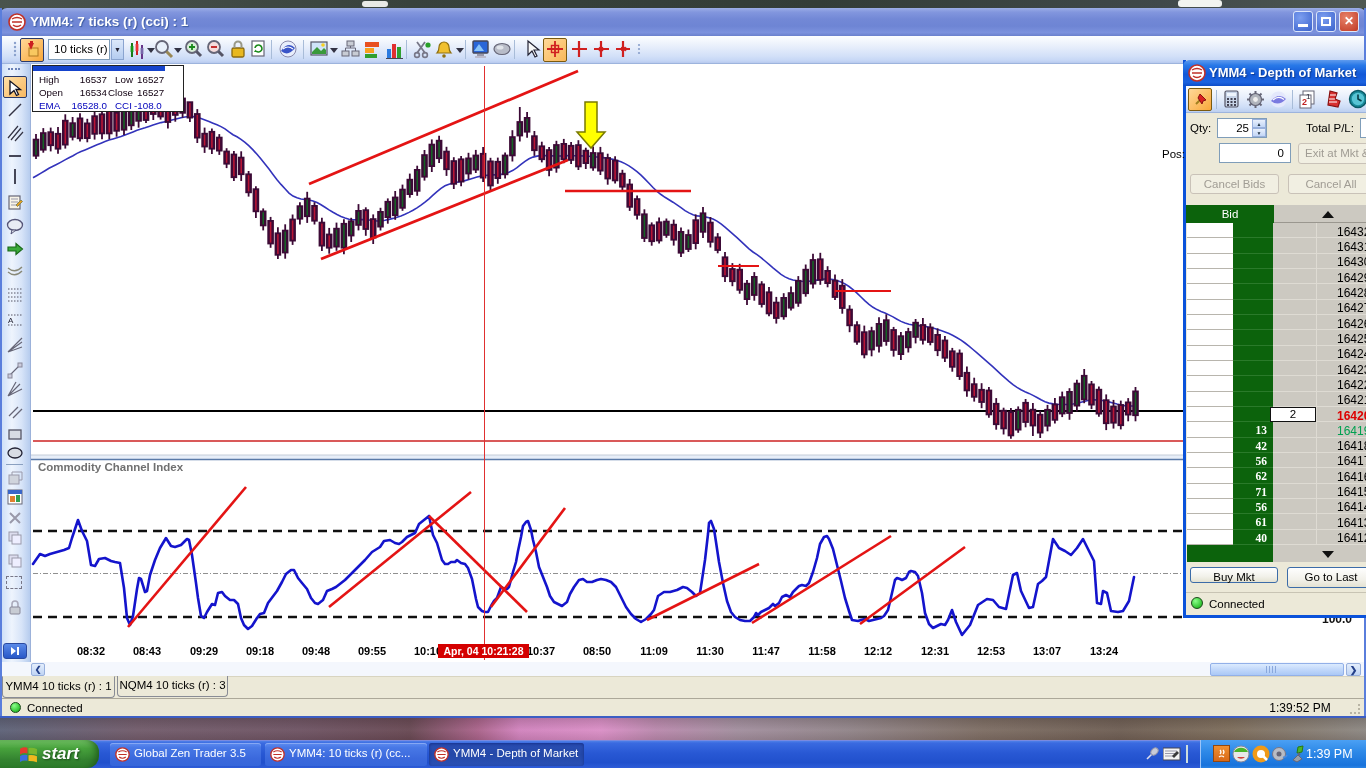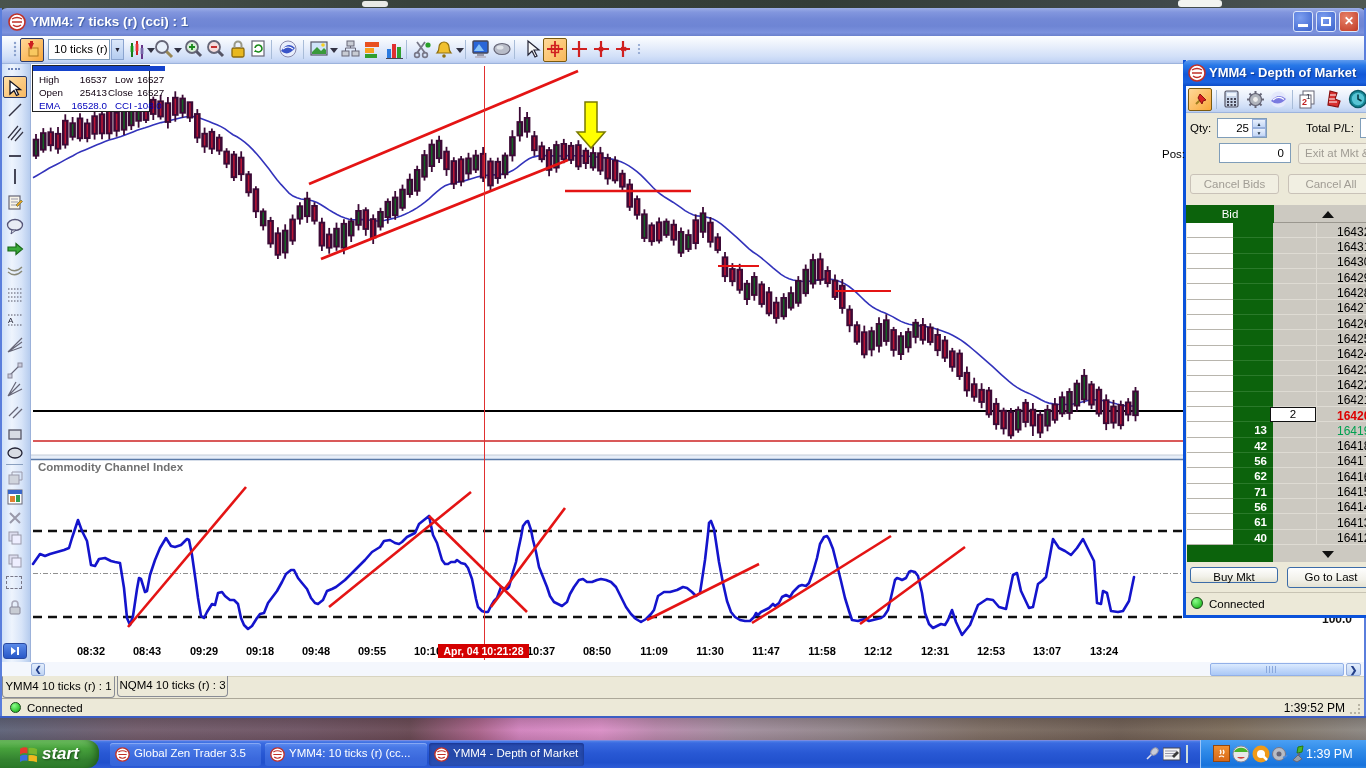--- a/index.html
+++ b/index.html
@@ -60,29 +60,29 @@
  background:linear-gradient(180deg,#fdfeff 0%,#e7eefb 45%,#cfdef7 80%,#bccfef 100%); border-bottom:1px solid #9db4dd; }
 .xplabel { position:absolute; font-size:11.5px; color:#000; }
 .xpbox { position:absolute; background:#fff; border:1px solid #7f9db9; font-size:11.5px; }
 .xpbtn-dis { position:absolute; background:#f1efe2; border:1px solid #c9c2b8; border-radius:3px;
  color:#a09c94; font-size:11.5px; text-align:center; }
 .xpbtn { position:absolute; background:linear-gradient(180deg,#fefefe,#f2f1ea 60%,#e4e2d2); border:1px solid #3c6ca8; border-radius:3px;
  color:#000; font-size:11.5px; text-align:center; padding-top:3px; }
 .lc1 { position:absolute; background:#fff; border-bottom:1px solid #b8b5ad; }
 .lc2 { position:absolute; background:#0c630c; border-bottom:1px solid #2a7a2a; }
 .lc3 { position:absolute; background:#ccc9c1; border-bottom:1px solid #dedbd3; }
-.bidnum { position:absolute; color:#fff; font-weight:bold; font-size:11.5px; text-align:right; }
+.bidnum { position:absolute; color:#fff; font-weight:bold; font-size:11.5px; text-align:right;font-family:Liberation Serif, serif; }
 .price { position:absolute; color:#000; font-size:11.5px; text-align:left; }
 
 #chartsvg { left:31px; top:64px; width:1152px; height:598px; }
 
 #xhair { left:484px; top:66px; width:1px; height:594px; background:#e03030; }
 #tstamp { left:438px; top:644px; width:91px; height:14px; background:#d40000; color:#fff; font-size:10.5px; font-weight:bold; text-align:center; padding-top:1px; }
 
-#infobox { left:32px; top:65px; width:118px; height:47px; background:#fff; border:1px solid #222; }
+#infobox { left:32px; top:65px; width:152px; height:47px; background:#fff; border:1px solid #222; }
 #infobox .hd { position:absolute; left:0; top:0; width:132px; height:5px; background:#1543cc; }
 #infobox .r { position:absolute; width:132px; font-size:9.8px; color:#101; }
 #infobox .r.b { color:#0000bb; }
 .timelbl { position:absolute; top:645px; width:44px; text-align:center; font-size:11px; font-weight:bold; color:#000; }
 </style></head>
 <body>
 <div class="abs" id="topstrip"></div>
 <div class="abs" style="left:362px;top:1px;width:26px;height:6px;background:#e8eae6;border-radius:3px"></div>
 <div class="abs" style="left:1178px;top:0px;width:44px;height:7px;background:#f2f4f0;border-radius:3px"></div>
 <div class="abs" id="desk"></div>
@@ -819,21 +819,21 @@
 <div class="abs" id="infobox">
   <div class="hd"></div>
   <div class="r" style="top:8px">
       <span style="position:absolute;left:6px">High</span>
       <span style="position:absolute;left:38px;width:36px;text-align:right">16537</span>
       <span style="position:absolute;left:82px">Low</span>
       <span style="position:absolute;left:104px;width:24px;text-align:right">16527</span>
     </div>
   <div class="r" style="top:21px">
       <span style="position:absolute;left:6px">Open</span>
-      <span style="position:absolute;left:38px;width:36px;text-align:right">25413</span>
+      <span style="position:absolute;left:38px;width:36px;text-align:right">16534</span>
       <span style="position:absolute;left:75px">Close</span>
       <span style="position:absolute;left:104px;width:24px;text-align:right">16527</span>
     </div>
   <div class="r b" style="top:34px">
       <span style="position:absolute;left:6px">EMA</span>
       <span style="position:absolute;left:28px;width:46px;text-align:right">16528.0</span>
       <span style="position:absolute;left:82px">CCI</span>
       <span style="position:absolute;left:101px;width:27px;text-align:right">-108.0</span>
     </div>
 </div>
@@ -864,21 +864,21 @@
 <div style="position:absolute;left:1269px;top:666px;width:1px;height:7px;background:#8aa8dc"></div>
 <div style="position:absolute;left:1272px;top:666px;width:1px;height:7px;background:#8aa8dc"></div>
 <div style="position:absolute;left:1275px;top:666px;width:1px;height:7px;background:#8aa8dc"></div>
 <div style="position:absolute;left:1346px;top:663px;width:15px;height:13px;background:linear-gradient(180deg,#e4eefc,#c0d4f4);border:1px solid #98b0dc;border-radius:2px;font-size:9px;text-align:center;line-height:12px;color:#24408a;font-weight:bold">❯</div>
 <div class="abs" id="tabbar"></div>
 <div class="tab" style="left:2px;width:113px;border-top:1px solid #ece9d8;height:22px;font-weight:normal">YMM4 10 ticks (r) : 1</div>
 <div class="tab" style="left:117px;width:111px">NQM4 10 ticks (r) : 3</div>
 <div class="abs" id="sbar"></div>
 <div class="led" style="left:10px;top:702px"></div>
 <span class="xplabel" style="left:27px;top:702px">Connected</span>
-<span class="xplabel" style="left:1255px;top:701px;width:90px;text-align:right;font-size:12px">1:39:52 PM</span>
+<span class="xplabel" style="left:1255px;top:701px;width:90px;text-align:center;font-size:12px">1:39:52 PM</span>
 <svg class="abs" style="left:1350px;top:704px" width="12" height="12">
     <g fill="#b8b4a4">
       <rect x="8" y="8" width="2" height="2"></rect>
       <rect x="8" y="4" width="2" height="2"></rect>
       <rect x="4" y="8" width="2" height="2"></rect>
       <rect x="8" y="0" width="2" height="2"></rect>
       <rect x="0" y="8" width="2" height="2"></rect>
     </g>
   </svg>
 <div class="abs" id="sbar2"></div>

